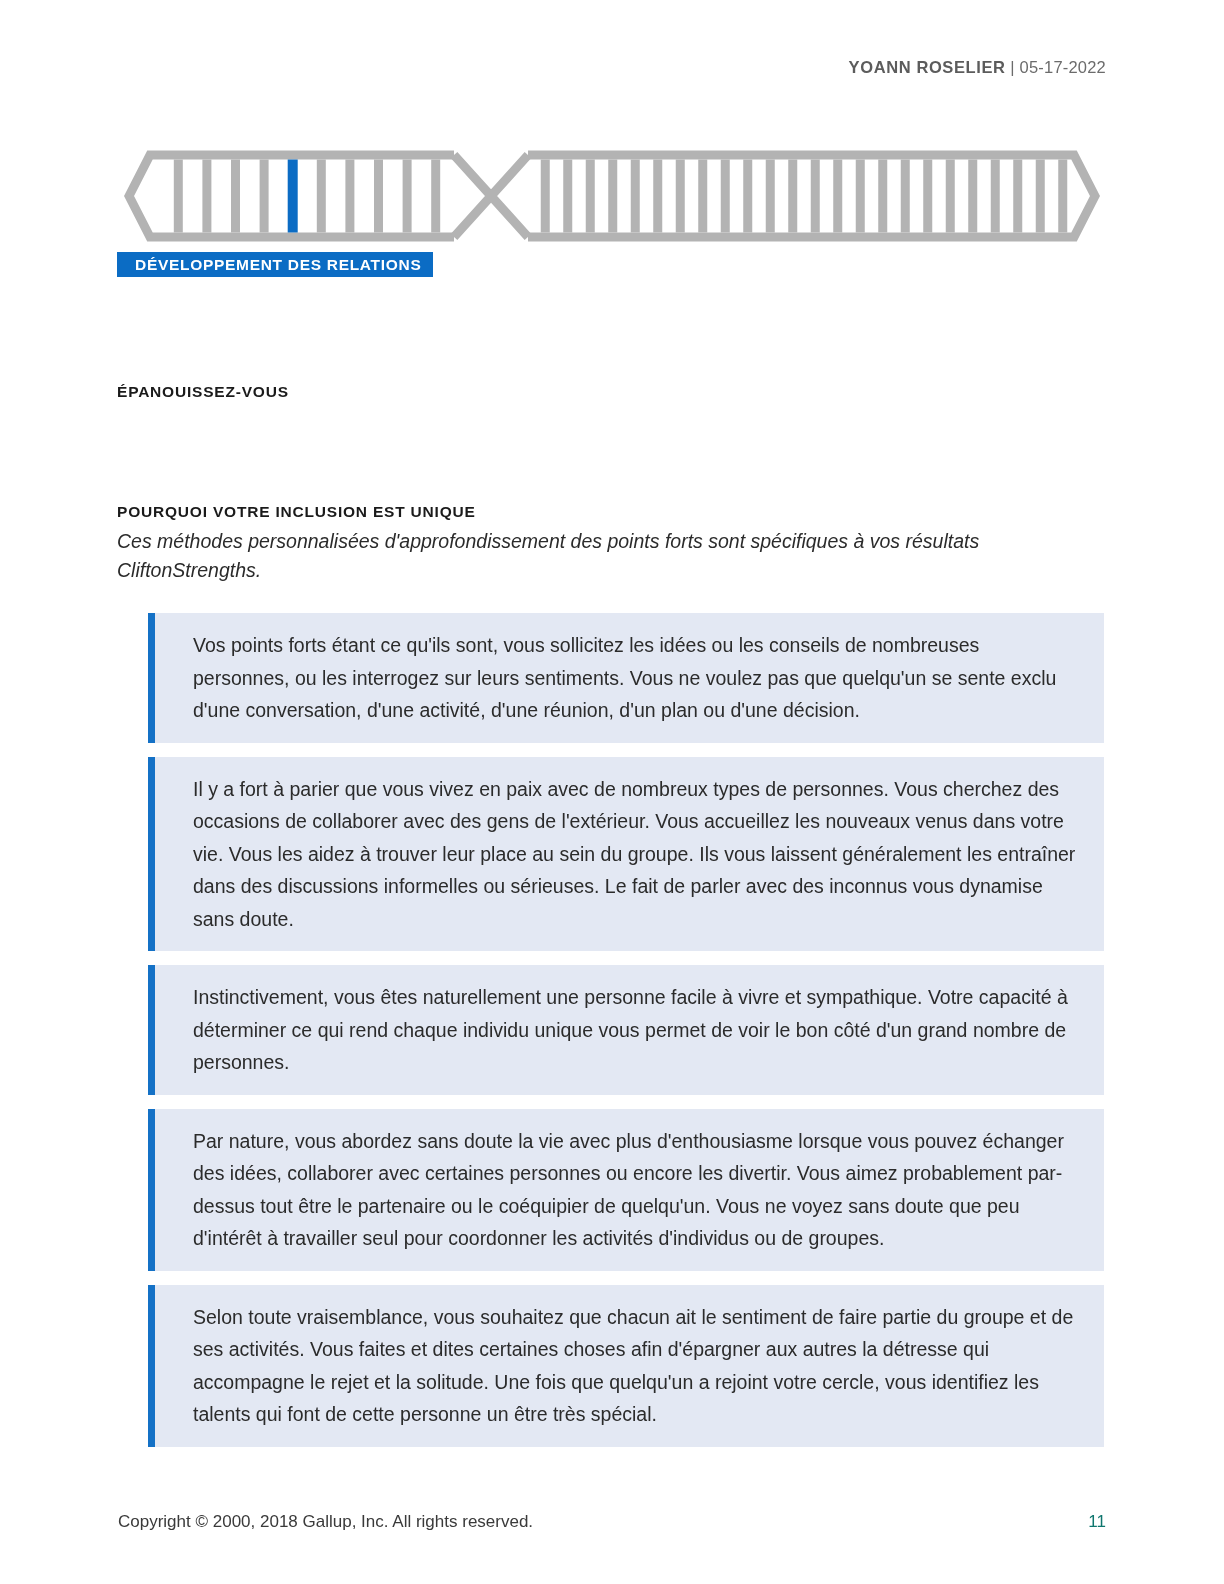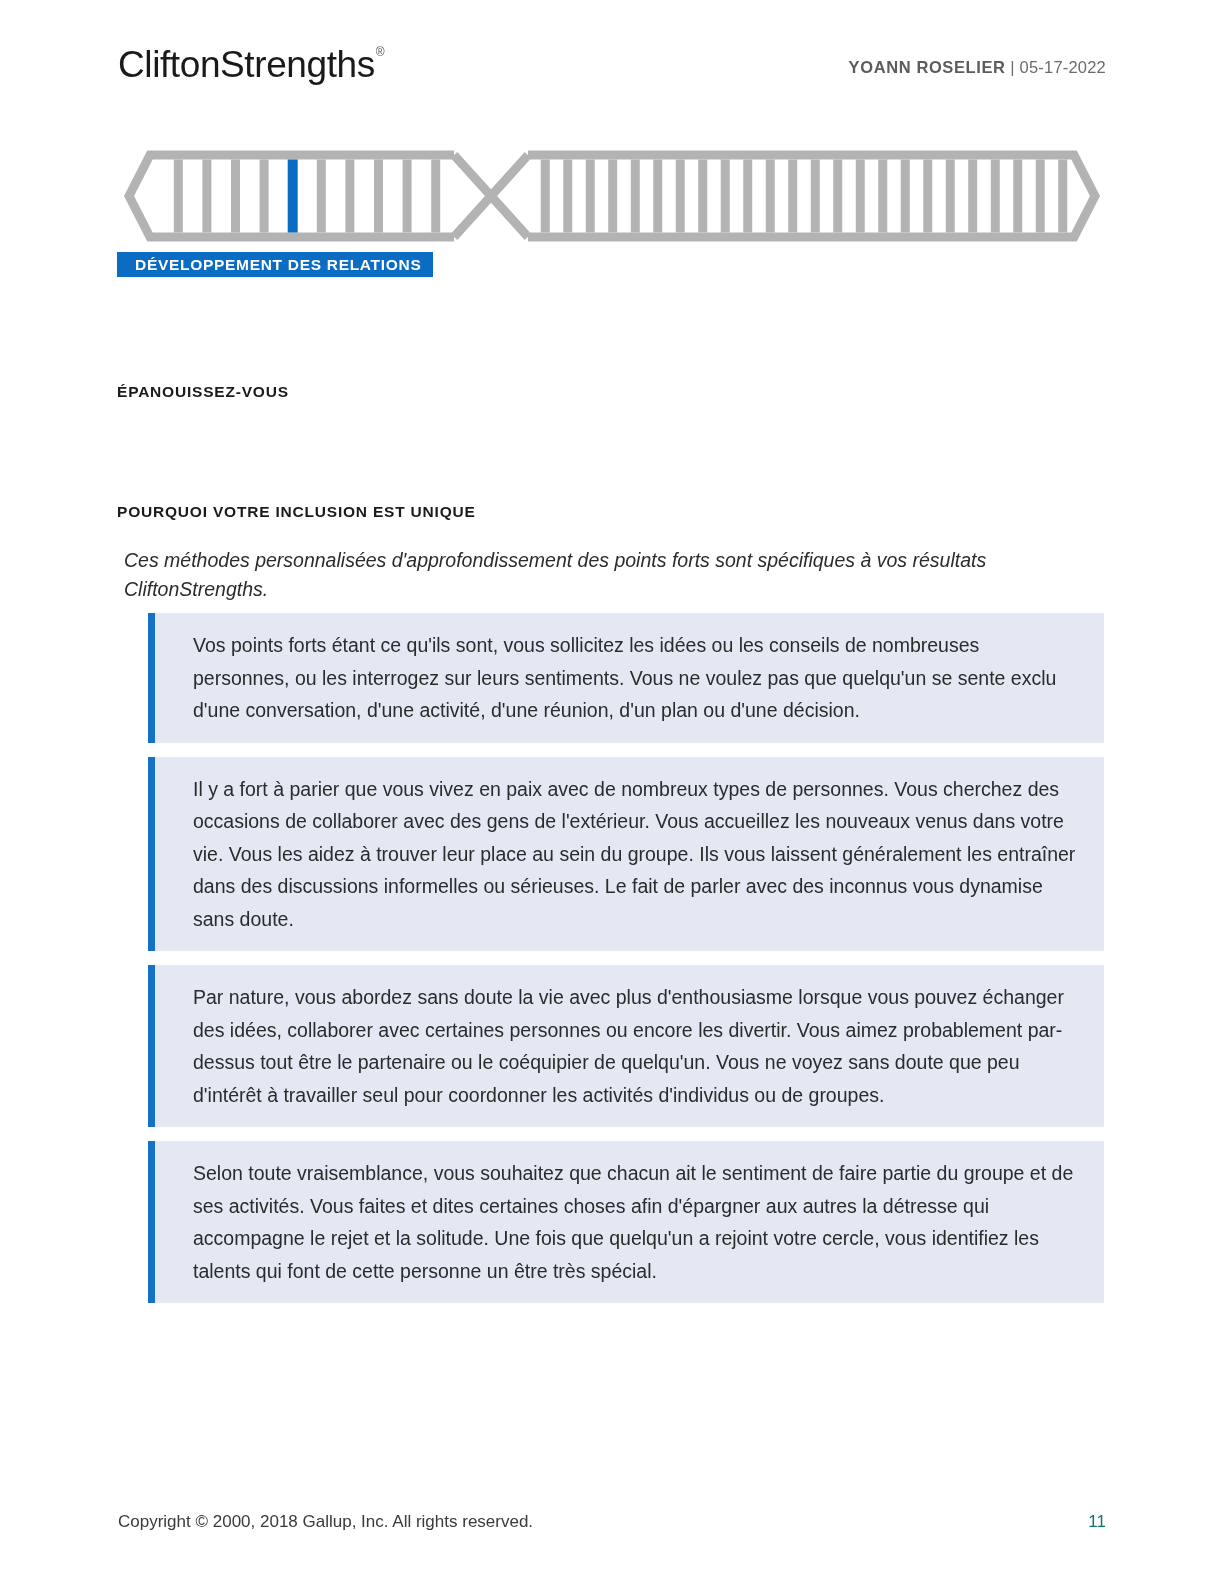--- a/index.html
+++ b/index.html
@@ -121,21 +121,21 @@
     line-height: 29px;
     color: #2b2b2b;
   }
   .sec-body.italic {
     font-style: italic;
   }
 
   #flourish-head { top: 383px; }
   #flourish-body { top: 413px; }
   #unique-head  { top: 503px; }
-  #unique-body  { top: 546px; margin-left: 7px; }
+  #unique-body  { top: 527px; }
 
   
   .callouts {
     position: absolute;
     left: 114px;
     top: 613px;
     width: 990px;
   }
   .callout {
     position: relative;
@@ -168,23 +168,20 @@
     font-size: 17px;
     color: #0f766e;
   }
 </style>
 </head>
 <body>
 
 <div class="page">
 
   <div class="header">
-    <div class="logo">
-      <span>CliftonStrengths</span><span class="reg">®</span>
-    </div>
     <div class="header-meta">
       <span class="name">YOANN ROSELIER</span><span> | </span><span>05-17-2022</span>
     </div>
   </div>
 
   <div class="strand">
     <svg width="976" height="92" viewBox="0 0 976 92" xmlns="http://www.w3.org/2000/svg">
       <g fill="none" stroke="#b3b3b3" stroke-width="9" stroke-linejoin="miter">
 
         <path d="M 330 5 L 26 5 L 5 46 L 26 87 L 330 87"></path>
@@ -243,20 +240,23 @@
   <div class="sec-body italic" id="unique-body">Ces méthodes personnalisées d'approfondissement des points forts sont spécifiques à vos résultats CliftonStrengths.</div>
 
   <div class="callouts" id="callouts">
       <div class="callout" style="background: rgb(227, 232, 243); border-left-color: rgb(20, 113, 198);">
         <div class="callout-text">Vos points forts étant ce qu'ils sont, vous sollicitez les idées ou les conseils de nombreuses personnes, ou les interrogez sur leurs sentiments. Vous ne voulez pas que quelqu'un se sente exclu d'une conversation, d'une activité, d'une réunion, d'un plan ou d'une décision.</div>
       </div>
       <div class="callout" style="background: rgb(227, 232, 243); border-left-color: rgb(20, 113, 198);">
         <div class="callout-text">Il y a fort à parier que vous vivez en paix avec de nombreux types de personnes. Vous cherchez des occasions de collaborer avec des gens de l'extérieur. Vous accueillez les nouveaux venus dans votre vie. Vous les aidez à trouver leur place au sein du groupe. Ils vous laissent généralement les entraîner dans des discussions informelles ou sérieuses. Le fait de parler avec des inconnus vous dynamise sans doute.</div>
       </div>
       <div class="callout" style="background: rgb(227, 232, 243); border-left-color: rgb(20, 113, 198);">
+        <div class="callout-text">Instinctivement, vous êtes naturellement une personne facile à vivre et sympathique. Votre capacité à déterminer ce qui rend chaque individu unique vous permet de voir le bon côté d'un grand nombre de personnes.</div>
+      </div>
+      <div class="callout" style="background: rgb(227, 232, 243); border-left-color: rgb(20, 113, 198);">
         <div class="callout-text">Par nature, vous abordez sans doute la vie avec plus d'enthousiasme lorsque vous pouvez échanger des idées, collaborer avec certaines personnes ou encore les divertir. Vous aimez probablement par-dessus tout être le partenaire ou le coéquipier de quelqu'un. Vous ne voyez sans doute que peu d'intérêt à travailler seul pour coordonner les activités d'individus ou de groupes.</div>
       </div>
       <div class="callout" style="background: rgb(227, 232, 243); border-left-color: rgb(20, 113, 198);">
         <div class="callout-text">Selon toute vraisemblance, vous souhaitez que chacun ait le sentiment de faire partie du groupe et de ses activités. Vous faites et dites certaines choses afin d'épargner aux autres la détresse qui accompagne le rejet et la solitude. Une fois que quelqu'un a rejoint votre cercle, vous identifiez les talents qui font de cette personne un être très spécial.</div>
       </div>
     </div>
 
   <div class="footer-text">Copyright © 2000, 2018 Gallup, Inc. All rights reserved.</div>
   <div class="footer-page">11</div>
 

